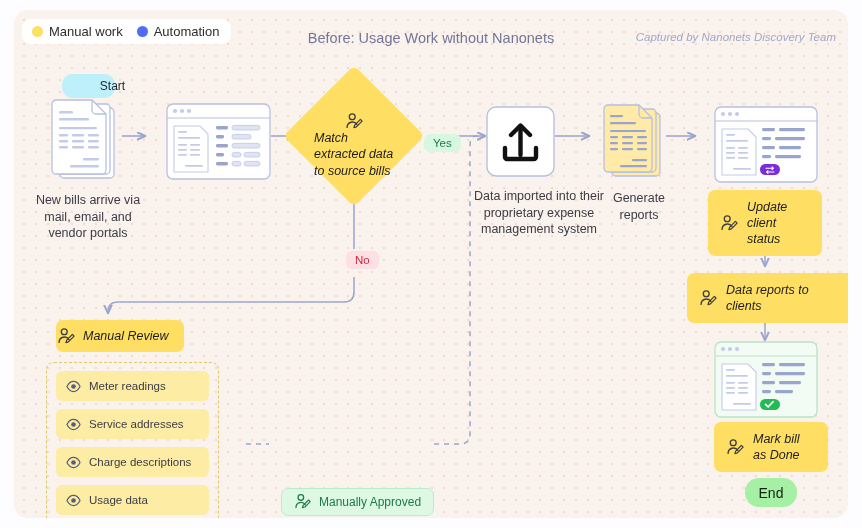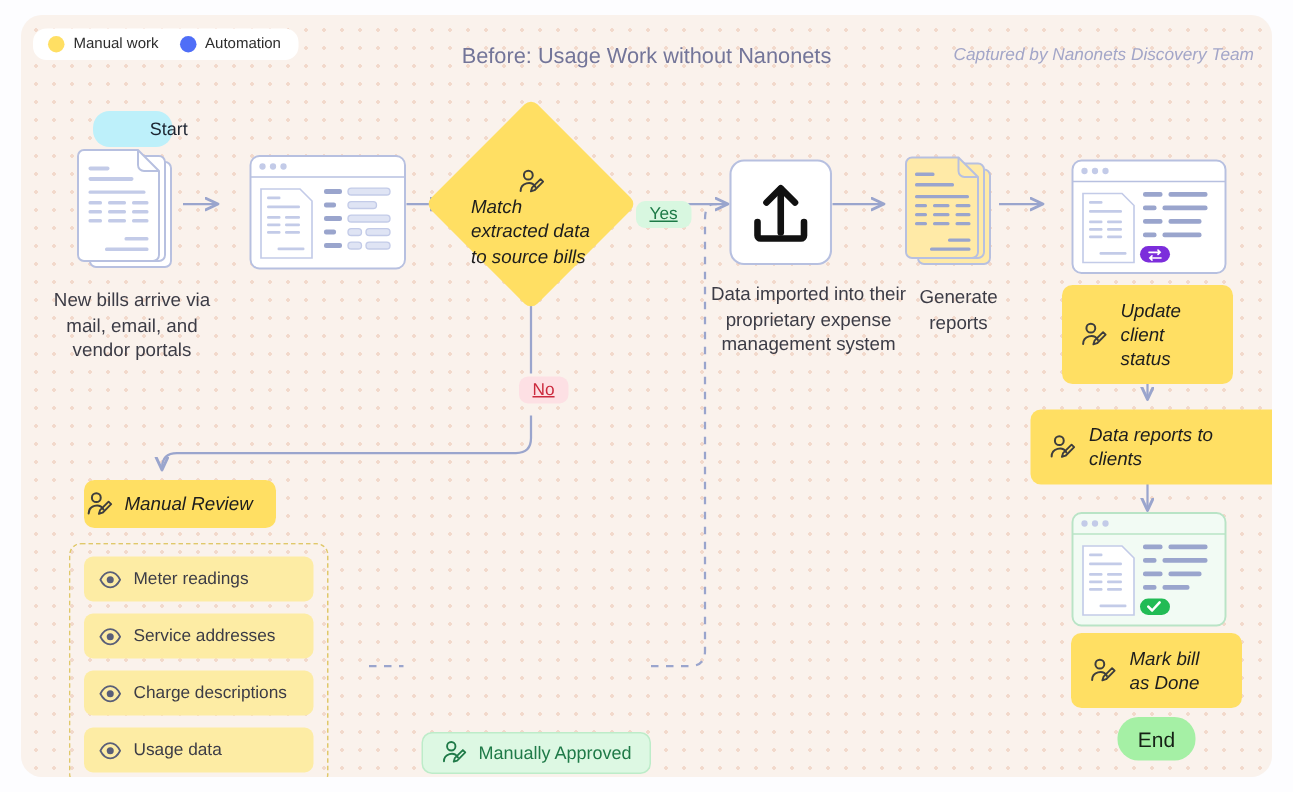--- a/index.html
+++ b/index.html
@@ -25,21 +25,21 @@
   
   #legend {
     left: 8px; top: 9px;
     display: flex; align-items: center; gap: 14px;
     background: #ffffff;
     border-radius: 9px;
     padding: 5px 12px 5px 10px;
   }
   .legend-item { display: flex; align-items: center; gap: 6px; }
   .legend-dot { width: 11px; height: 11px; border-radius: 50%; display: block; }
-  .legend-label { font-size: 10px; color: #2d2d2d; white-space: nowrap; }
+  .legend-label { font-size: 13px; color: #2d2d2d; white-space: nowrap; }
 
   
   #title {
     left: 0; top: 20px; width: 834px; text-align: center;
     font-size: 14.5px; color: #737599;
   }
   #capture-note {
     right: 12px; top: 21px;
     font-size: 11.5px; font-style: italic; color: #a3a6c8;
   }
@@ -79,21 +79,20 @@
   
   .caption {
     font-size: 12.5px; color: #3c3c46; text-align: center; line-height: 1.33;
   }
 
   
   .branch-label {
     border-radius: 6px; font-size: 11.5px;
     display: flex; align-items: center; justify-content: center;
     padding: 3px 9px;
-    text-decoration: underline;
   }
   #yes-label { background: #d8f7e0; color: #1c7a46; left: 410px; top: 124px; }
   #no-label  { background: #fde0e4; color: #cc2a3e; left: 332px; top: 241px; }
 
   
   #manual-review {
     left: 42px; top: 310px; width: 128px; height: 32px;
     background: #ffdf63; border-radius: 7px;
     display: flex; align-items: center; gap: 7px; padding-left: 1px;
     font-style: italic; font-size: 12.5px; color: #1d1d1d;

